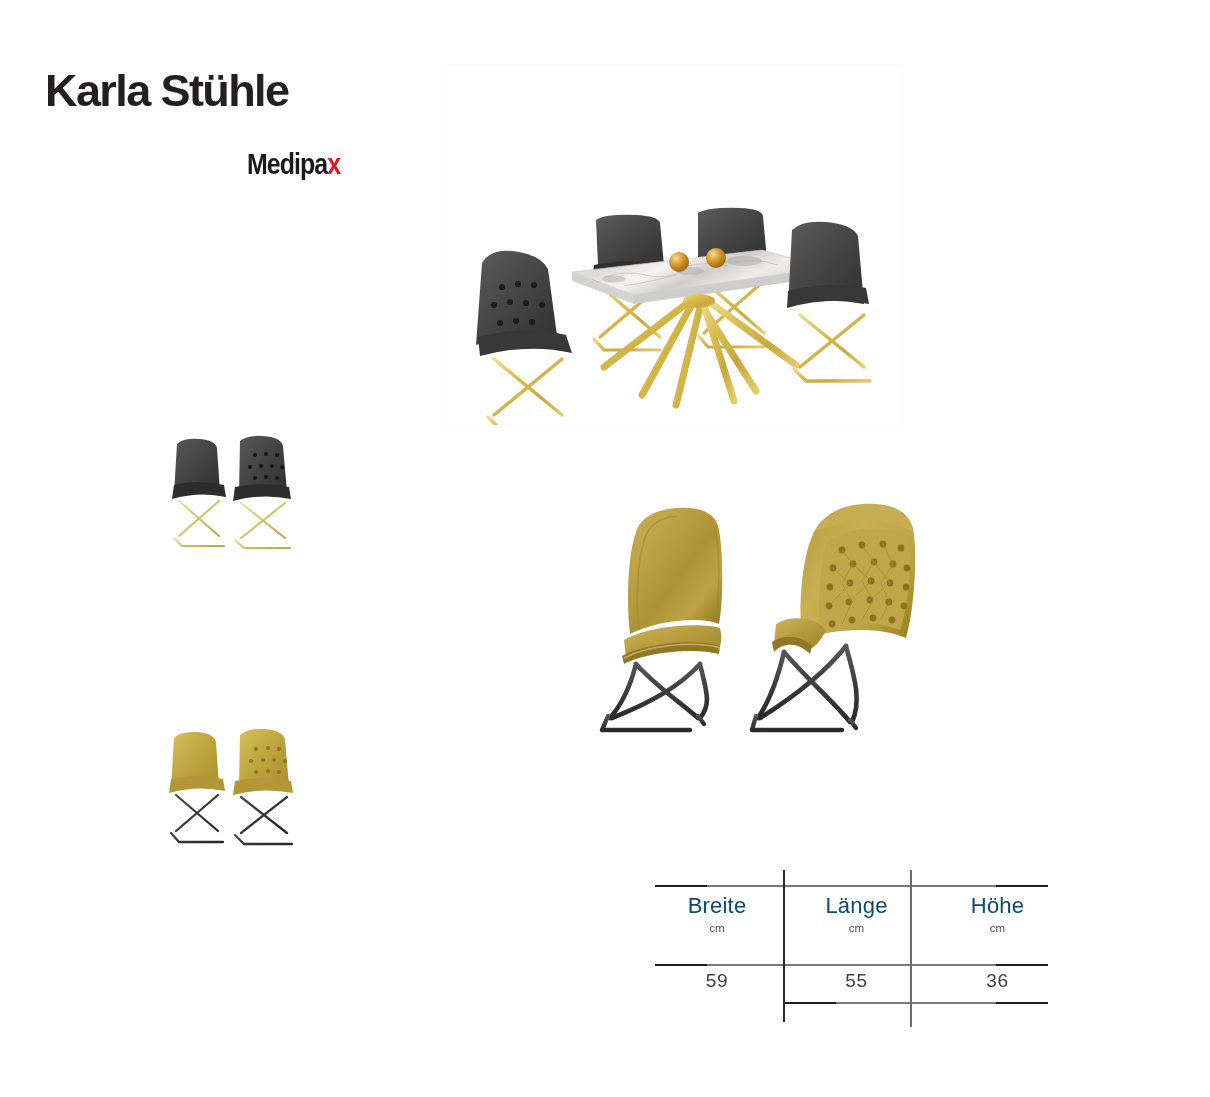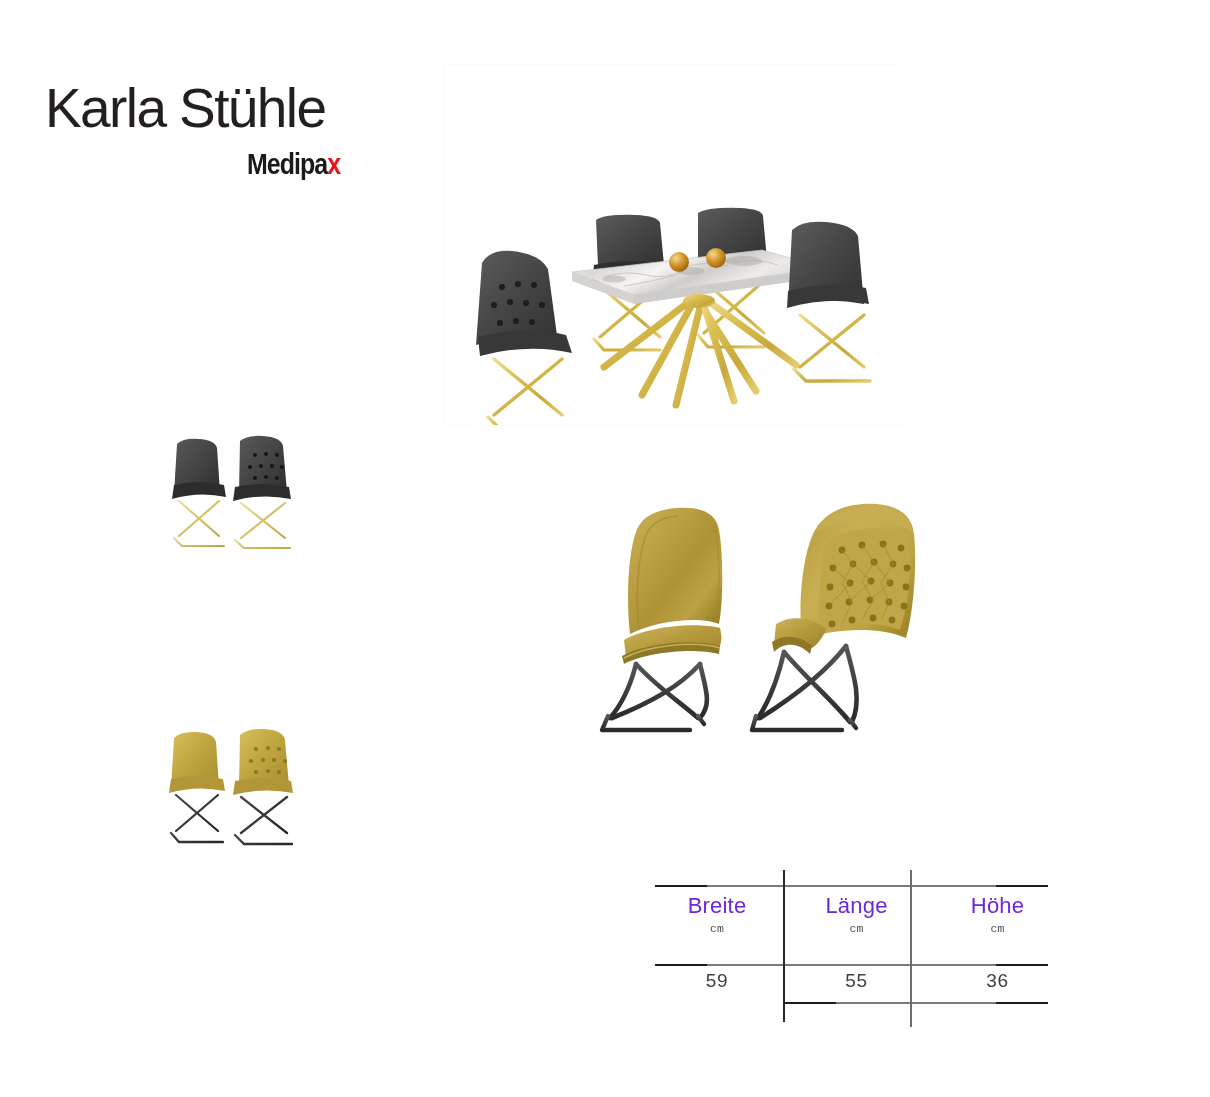--- a/index.html
+++ b/index.html
@@ -13,23 +13,23 @@
     position: relative;
     overflow: hidden;
     font-family: "Liberation Sans", sans-serif;
     -webkit-font-smoothing: antialiased;
   }
 
   
   #page-title {
     position: absolute;
     left: 45px;
-    top: 80px;
-    font-size: 55px;
-    font-weight: 400;
+    top: 67px;
+    font-size: 45px;
+    font-weight: 700;
     letter-spacing: -1.6px;
     color: #231f20;
     line-height: 1.05;
     white-space: nowrap;
   }
   #brand-logo {
     position: absolute;
     left: 247px;
     top: 150px;
     height: 30px;
@@ -119,30 +119,29 @@
   .tbl-values  { top: 105px; }
   .tbl-col {
     flex: 0 0 auto;
     text-align: center;
   }
   .tbl-col.c1 { width: 134px; }
   .tbl-col.c2 { width: 145px; }
   .tbl-col.c3 { width: 137px; }
   .col-title {
     font-size: 22px;
-    color: #6d28d9;
+    color: #0c4a6e;
     line-height: 1.18;
     letter-spacing: 0.2px;
   }
   .col-unit {
     font-size: 11.5px;
     color: #4f4f4f;
     margin-top: 3px;
     letter-spacing: 0.2px;
-    font-family: Liberation Mono, monospace;
   }
   .col-value {
     font-size: 19px;
     color: #404040;
     letter-spacing: 0.6px;
   }
 </style>
 </head>
 <body>
 

